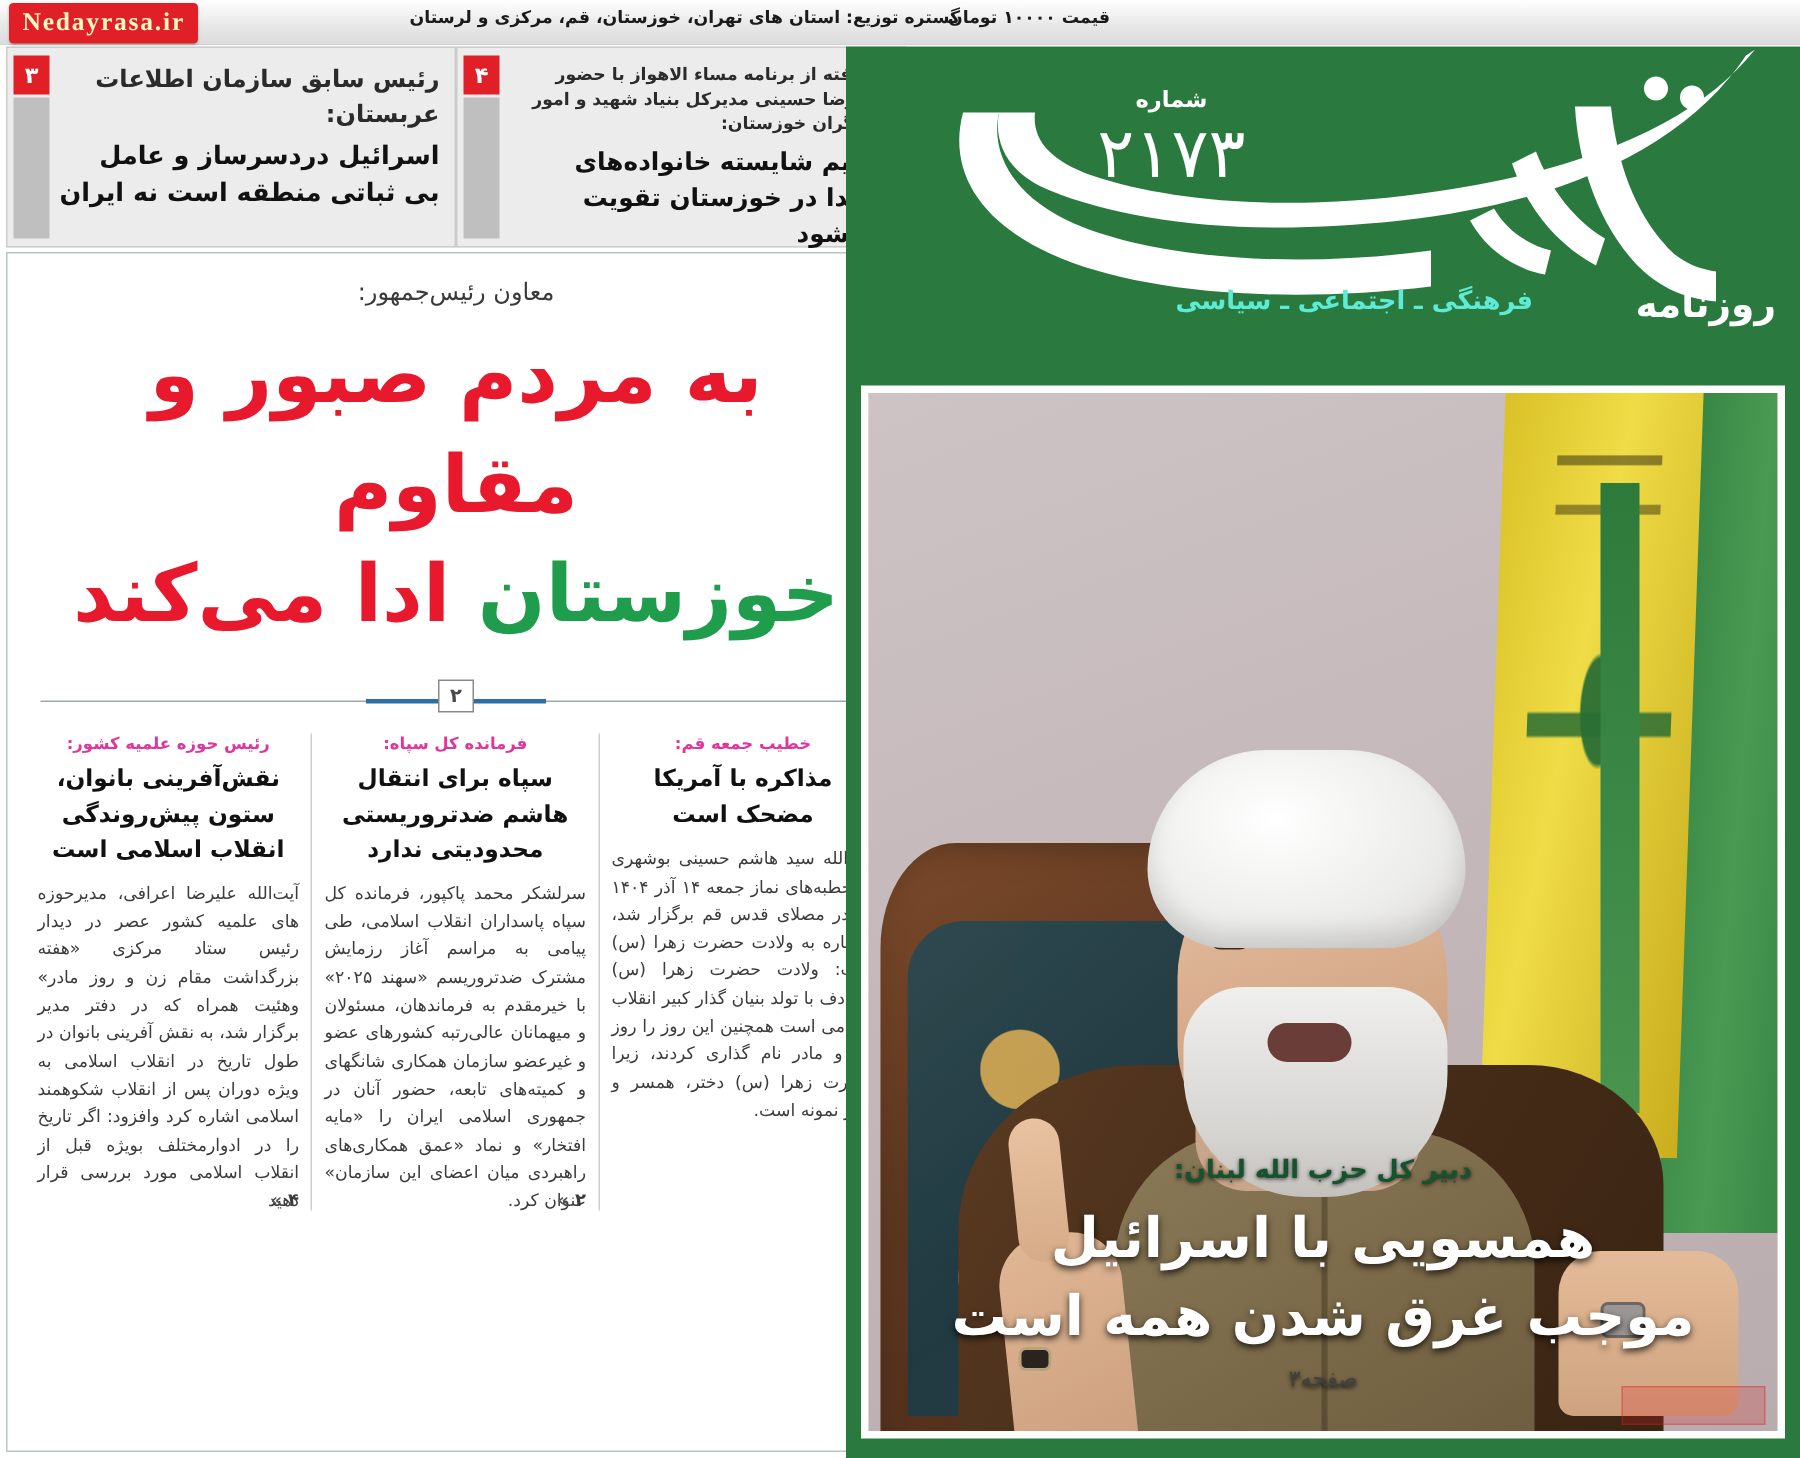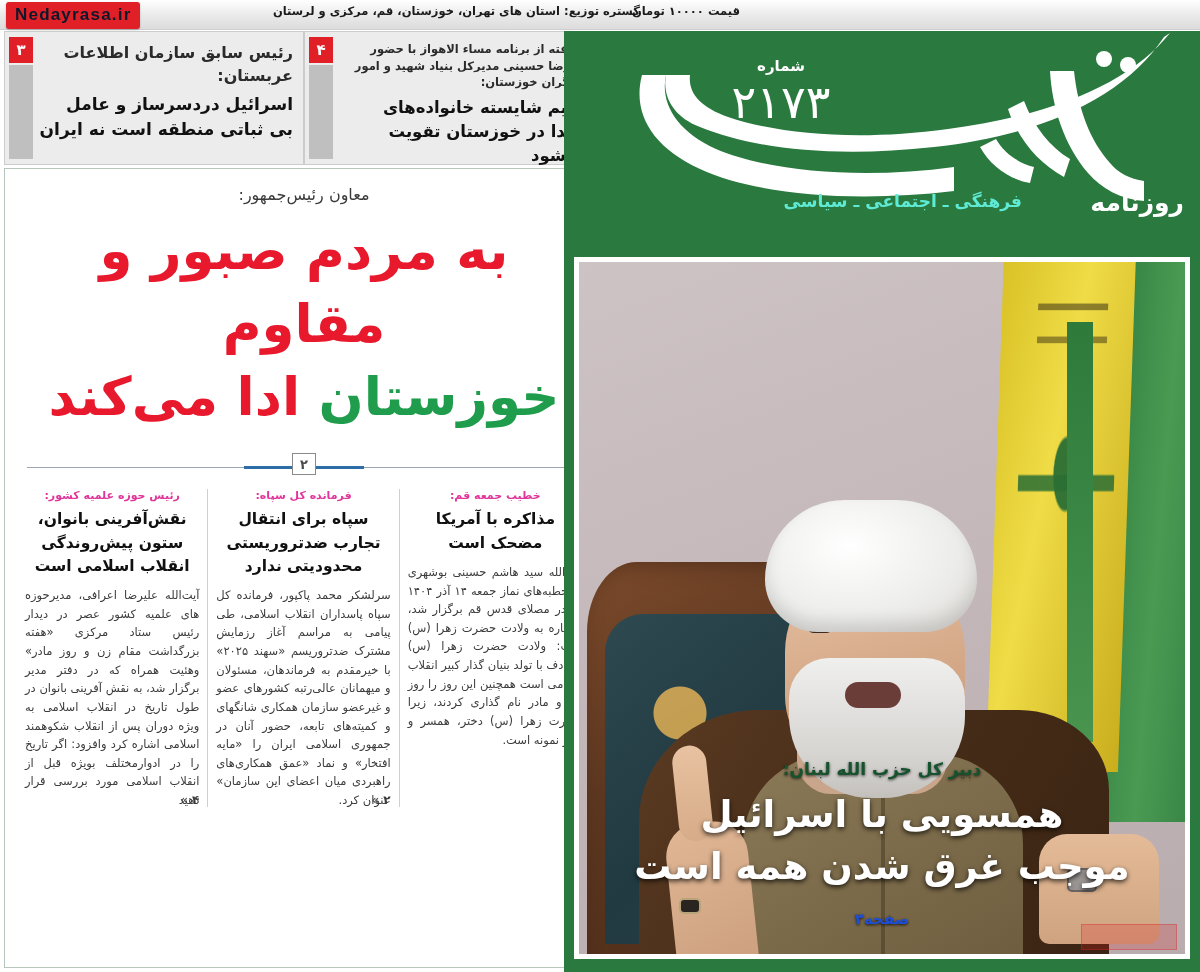--- a/index.html
+++ b/index.html
@@ -39,23 +39,23 @@
     font-size: 11.5px; font-weight: bold; color: #1a1a1a; white-space: nowrap;
   }
   .brandbox {
     position: absolute; left: 6px; top: 2px;
     background: #e01f26;
     border-radius: 3px;
     padding: 3px 9px 4px 9px;
     box-shadow: 0 1px 2px rgba(0,0,0,.25);
   }
   .brandbox span {
-    color: #0f172a; font-size: 17px; font-weight: bold;
+    color: #fef9c3; font-size: 17px; font-weight: bold;
     letter-spacing: 1.2px; direction: ltr; display: block;
-    font-family: Liberation Sans, sans-serif;
+    font-family: Liberation Serif, serif;
   }
 
   
   .teasers {
     position: absolute; top: 31px; left: 0;
     width: 604px; height: 134px;
     display: flex; direction: rtl;
   }
   .teaser {
     position: relative;
@@ -374,22 +374,22 @@
     text-shadow: 0 1px 3px rgba(0,0,0,.75);
     margin-bottom: 10px;
   }
   .ov-title {
     color: #ffffff; font-size: 37px; font-weight: bold;
     line-height: 1.42; letter-spacing: -0.5px;
     text-shadow: 0 2px 5px rgba(0,0,0,.8);
   }
   .ov-title .ln { display: block; }
   .ov-page {
-    color: #1d4ed8; font-size: 15px; font-weight: bold;
-    margin-top: 16px; text-shadow: 0 1px 3px rgba(0,0,0,.8);
+    color: #404040; font-size: 15px; font-weight: normal;
+    margin-top: 5px; text-shadow: 0 1px 3px rgba(0,0,0,.8);
   }
   .watermark {
     position: absolute; right: 8px; bottom: 4px;
     width: 96px; height: 26px;
     background: rgba(224,31,38,.22);
     border: 1px solid rgba(224,31,38,.35);
   }
 </style>
 </head>
 <body>
@@ -434,21 +434,21 @@
 
     <div class="subcols">
       <div class="subcol">
         <div class="sub-kicker">خطیب جمعه قم:</div>
         <div class="sub-title">مذاکره با آمریکا مضحک است</div>
         <div class="sub-body">آیت‌الله سید هاشم حسینی بوشهری در خطبه‌های نماز جمعه ۱۴ آذر ۱۴۰۴ که در مصلای قدس قم برگزار شد، بااشاره به ولادت حضرت زهرا (س) گفت: ولادت حضرت زهرا (س) مصادف با تولد بنیان گذار کبیر انقلاب اسلامی است همچنین این روز را روز زن و مادر نام گذاری کردند، زیرا حضرت زهرا (س) دختر، همسر و مادر نمونه است.</div>
         <div class="sub-more"><span>۲</span><span class="chev">»</span></div>
       </div>
       <div class="subcol">
         <div class="sub-kicker">فرمانده کل سپاه:</div>
-        <div class="sub-title">سپاه برای انتقال تجارب ضدتروریستی محدودیتی ندارد</div>
+        <div class="sub-title">سپاه برای انتقال هاشم ضدتروریستی محدودیتی ندارد</div>
         <div class="sub-body">سرلشکر محمد پاکپور، فرمانده کل سپاه پاسداران انقلاب اسلامی، طی پیامی به مراسم آغاز رزمایش مشترک ضدتروریسم «سهند ۲۰۲۵» با خیرمقدم به فرماندهان، مسئولان و میهمانان عالی‌رتبه کشورهای عضو و غیرعضو سازمان همکاری شانگهای و کمیته‌های تابعه، حضور آنان در جمهوری اسلامی ایران را «مایه افتخار» و نماد «عمق همکاری‌های راهبردی میان اعضای این سازمان» عنوان کرد.</div>
         <div class="sub-more"><span>۲</span><span class="chev">»</span></div>
       </div>
       <div class="subcol">
         <div class="sub-kicker">رئیس حوزه علمیه کشور:</div>
         <div class="sub-title">نقش‌آفرینی بانوان، ستون پیش‌روندگی انقلاب اسلامی است</div>
         <div class="sub-body">آیت‌الله علیرضا اعرافی، مدیرحوزه های علمیه کشور عصر در دیدار رئیس ستاد مرکزی «هفته بزرگداشت مقام زن و روز مادر» وهئیت همراه که در دفتر مدیر برگزار شد، به نقش آفرینی بانوان در طول تاریخ در انقلاب اسلامی به ویژه دوران پس از انقلاب شکوهمند اسلامی اشاره کرد وافزود: اگر تاریخ را در ادوارمختلف بویژه قبل از انقلاب اسلامی مورد بررسی قرار دهید</div>
         <div class="sub-more"><span>۴</span><span class="chev">»</span></div>
       </div>
     </div>

